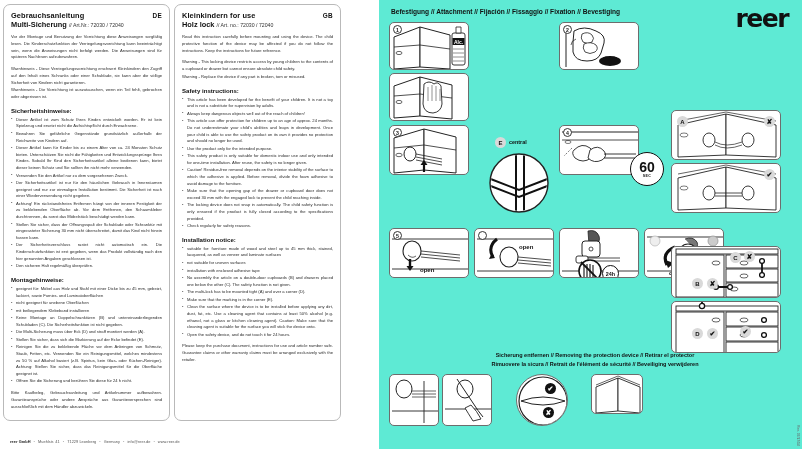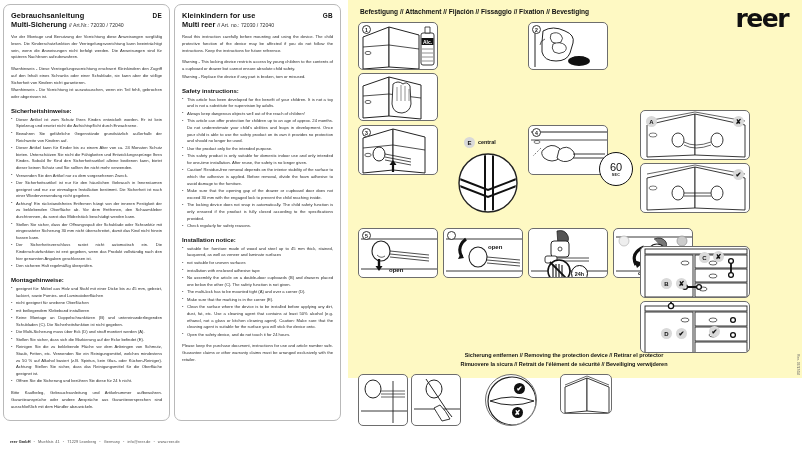--- a/index.html
+++ b/index.html
@@ -3,21 +3,21 @@
 <meta charset="utf-8">
 <style>
   * { box-sizing: border-box; margin: 0; padding: 0; }
   body {
     width: 802px; height: 449px;
     background: #ffffff;
     font-family: "Liberation Sans", sans-serif;
     overflow: hidden;
     position: relative;
   }
-  .page { display: flex; width: 802px; height: 449px; }
+  .page { display: flex; width: 802px; height: 449px; gap: 31px; }
 
   
   .text-area {
     width: 348px; height: 449px;
     background: #ffffff;
     display: flex;
     padding: 4px 3px 0 3px;
     position: relative;
   }
   .col {
@@ -74,22 +74,22 @@
   }
   .footer {
     position: absolute; left: 10px; bottom: 5px;
     font-size: 3.9px; color: #555; letter-spacing: .05px;
   }
   .footer b { color: #222; font-weight: bold; }
   .footer .sep { margin: 0 3px; color: #999; }
 
   
   .diagram-area {
-    width: 454px; height: 378px;
-    background: #fef9c3;
+    width: 454px; height: 449px;
+    background: #5eead4;
     position: relative;
   }
   .band-head {
     position: absolute; left: 12px; top: 8px;
     font-size: 6.6px; font-weight: bold; color: #111;
   }
   .brand {
     position: absolute; right: 14px; top: 6px;
     font-size: 25px; font-weight: bold; color: #111;
     letter-spacing: -1.5px; font-family: "DejaVu Sans", sans-serif;
@@ -131,21 +131,21 @@
     display: flex; align-items: center; justify-content: center;
     z-index: 8;
   }
   .sec-circle {
     position: absolute; border-radius: 50%;
     border: 1.6px solid #111; background: #fff;
     display: flex; flex-direction: column;
     align-items: center; justify-content: center;
     z-index: 7;
   }
-  .sec-num { font-size: 11px; font-weight: normal; color: #111; line-height: 1; }
+  .sec-num { font-size: 14px; font-weight: bold; color: #111; line-height: 1; }
   .sec-unit { font-size: 3.6px; font-weight: bold; color: #111; letter-spacing: .3px; }
   .rotlab {
     position: absolute; right: 2px; bottom: 3px;
     font-size: 3.4px; color: #666;
     writing-mode: vertical-rl;
   }
   svg { display: block; }
 </style>
 </head>
 <body>
@@ -196,21 +196,21 @@
         <li>Öffnen Sie die Sicherung und berühren Sie diese für 24 h nicht.</li>
       </ul>
 
       <div class="tail">Bitte Kaufbeleg, Gebrauchsanleitung und Artikelnummer aufbewahren. Garantieansprüche oder andere Ansprüche aus Garantieversprechen sind ausschließlich mit dem Händler abzuwickeln.</div>
     </div>
 
     <div class="col">
       <div class="col-head">
         <div class="title-main">Kleinkindern for use</div>
         <div class="title-sub">
-          <span>Multi reer</span>
+          <span>Holz lock</span>
           <span class="art">// Art. no.: 72030 / 72040</span>
         </div>
         <div class="lang-badge">GB</div>
       </div>
 
       <div class="intro">Read this instruction carefully before mounting and using the device. The child protective function of the device may be affected if you do not follow the instructions. Keep the instructions for future reference.</div>
 
       <div class="warn-block">
         <div class="warn-line">Warning - This locking device restricts access by young children to the contents of a cupboard or drawer but cannot ensure absolute child safety.</div>
         <div class="warn-line">Warning - Replace the device if any part is broken, torn or misused.</div>

